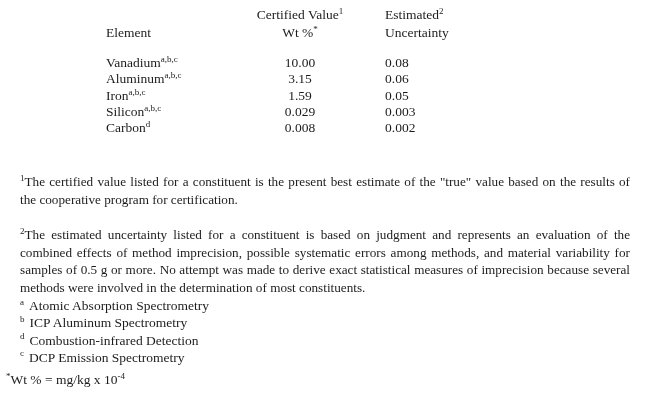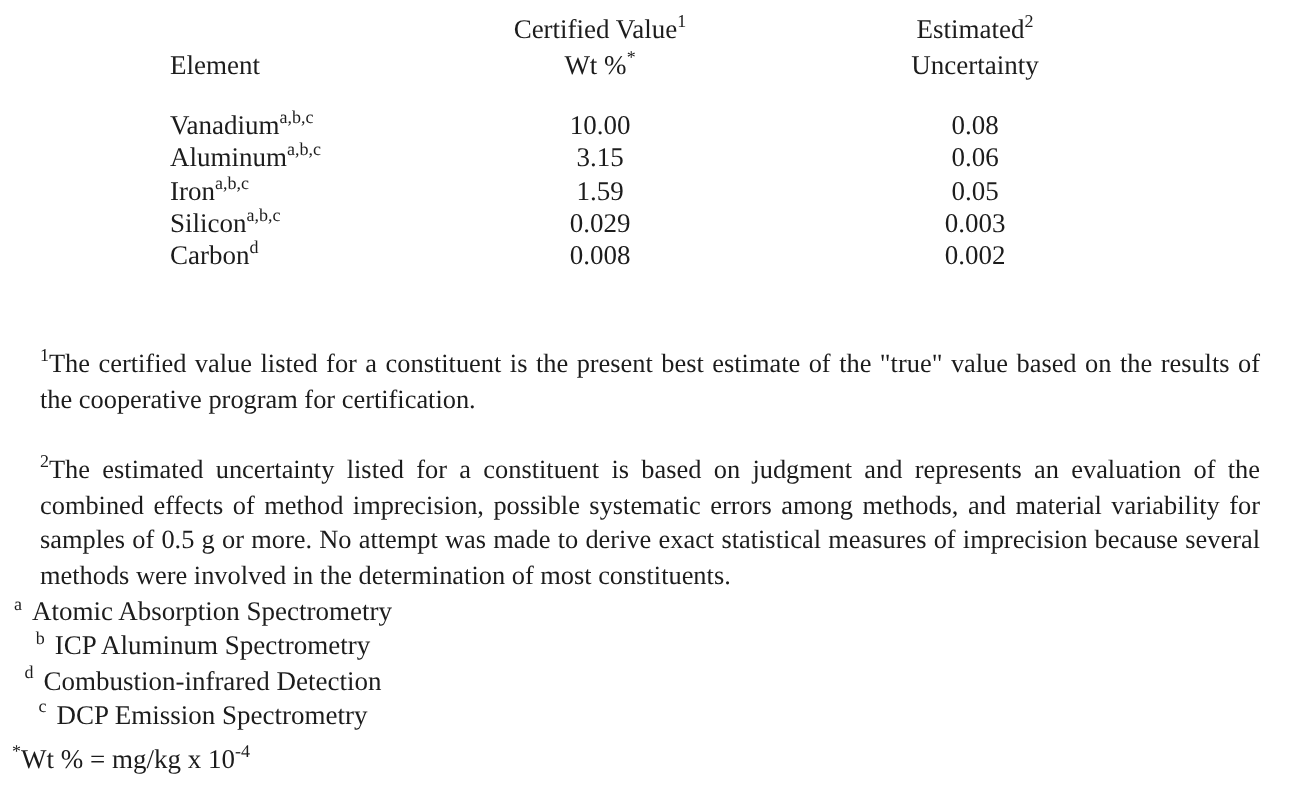--- a/index.html
+++ b/index.html
@@ -18,39 +18,39 @@
     line-height: 0;
     vertical-align: super;
   }
   
   .cert-table { position: absolute; top: 6px; left: 0; width: 588px; }
   .t-row {
     display: grid;
     grid-template-columns: 215px 170px 205px;
     line-height: 18px;
   }
-  .t-row .c1 { padding-left: 85px; text-align: left; }
+  .t-row .c1 { padding-left: 85px; text-align: left; margin-left: 21px; }
   .t-row .c2 { text-align: center; }
-  .t-row .c3 { text-align: center; }
+  .t-row .c3 { text-align: left; }
   .t-body { margin-top: 13px; }
   .t-body .t-row { line-height: 16.3px; }
   
   .fn {
     position: absolute;
     left: 8px;
     right: 10px;
     margin: 12px;
     text-align: justify;
     font-size: 13.2px;
     line-height: 17.6px;
   }
   .fn1 { top: 161px; }
   .fn2 { top: 214px; }
   
-  .methods { position: absolute; top: 297px; left: 7px; line-height: 17.3px; text-align: center; }
+  .methods { position: absolute; top: 297px; left: 20px; line-height: 17.3px; }
   .method sup { margin-right: 5px; }
   
   .wt-note { position: absolute; top: 371px; left: 6px; line-height: 18px; }
 </style>
 </head>
 <body>
 
 <div class="page">
 
   <div class="cert-table">

